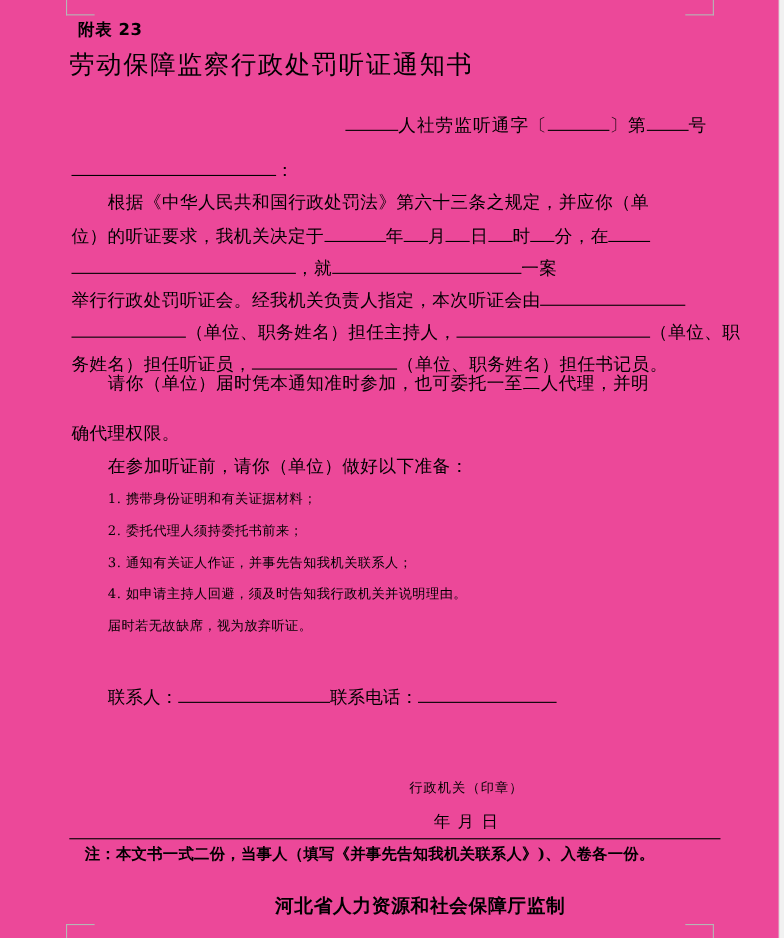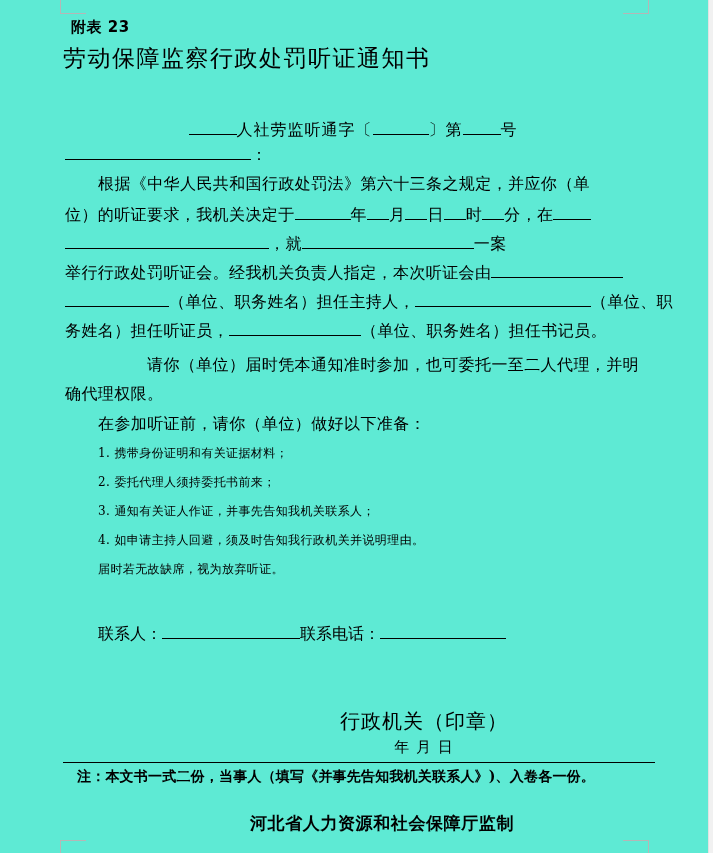--- a/index.html
+++ b/index.html
@@ -15,21 +15,21 @@
     color: #000000;
     overflow: hidden;
   }
 
   
   .page {
     position: absolute;
     left: 0; top: 0;
     width: 713px;
     height: 853px;
-    background: #5eead4;
+    background: #ec4899;
   }
   .crop {
     position: absolute;
     width: 25px;
     height: 13px;
     border-color: #b6b6b6;
     border-style: solid;
     border-width: 0;
   }
   .crop.tl { left: 60px;  top: 0px;   border-left: 1px solid #b6b6b6; border-bottom: 1px solid #b6b6b6; }
@@ -74,27 +74,26 @@
     font-size: 23px;
     letter-spacing: 1.5px;
     white-space: nowrap;
   }
 
   .doc-number {
     position: absolute;
     left: 0;
     top: 102px;
     width: 592px;
-    text-align: center;
+    text-align: right;
     padding-right: 12px;
     box-sizing: border-box;
     font-size: 16px;
     letter-spacing: 1px;
     white-space: nowrap;
-    margin-top: 16px;
   }
 
   .addressee {
     position: absolute;
     left: 2px;
     top: 143px;
     font-size: 16px;
     white-space: nowrap;
   }
 
@@ -145,21 +144,21 @@
   }
 
   .sign-agency {
     position: absolute;
     left: 0;
     top: 708px;
     width: 592px;
     text-align: center;
     padding-left: 130px;
     box-sizing: border-box;
-    font-size: 20px;
+    font-size: 12px;
     letter-spacing: 1px;
     white-space: nowrap;
   }
   .sign-date {
     position: absolute;
     left: 0;
     top: 738px;
     width: 592px;
     text-align: center;
     padding-left: 130px;
@@ -245,21 +244,21 @@
     </div>
 
     <div class="body-line" style="top:290px;">
       <span class="blank b-lg"></span><span>（单位、职务姓名）担任主持人，</span><span class="blank b-name"></span><span>（单位、职</span>
     </div>
 
     <div class="body-line" style="top:319px;">
       <span>务姓名）担任听证员，</span><span class="blank b-xl"></span><span>（单位、职务姓名）担任书记员。</span>
     </div>
 
-    <div class="body-line indent" style="top:355px;text-align:center;">请你（单位）届时凭本通知准时参加，也可委托一至二人代理，并明</div>
+    <div class="body-line indent" style="top:339px;">请你（单位）届时凭本通知准时参加，也可委托一至二人代理，并明</div>
     <div class="body-line" style="top:384px;">确代理权限。</div>
 
     <div class="body-line indent" style="top:414px;">在参加听证前，请你（单位）做好以下准备：</div>
 
     <div class="list-line" style="top:445px;">1. 携带身份证明和有关证据材料；</div>
     <div class="list-line" style="top:474px;">2. 委托代理人须持委托书前来；</div>
     <div class="list-line" style="top:503px;">3. 通知有关证人作证，并事先告知我机关联系人；</div>
     <div class="list-line" style="top:532px;">4. 如申请主持人回避，须及时告知我行政机关并说明理由。</div>
 
     <div class="list-line" style="top:561px;">届时若无故缺席，视为放弃听证。</div>

